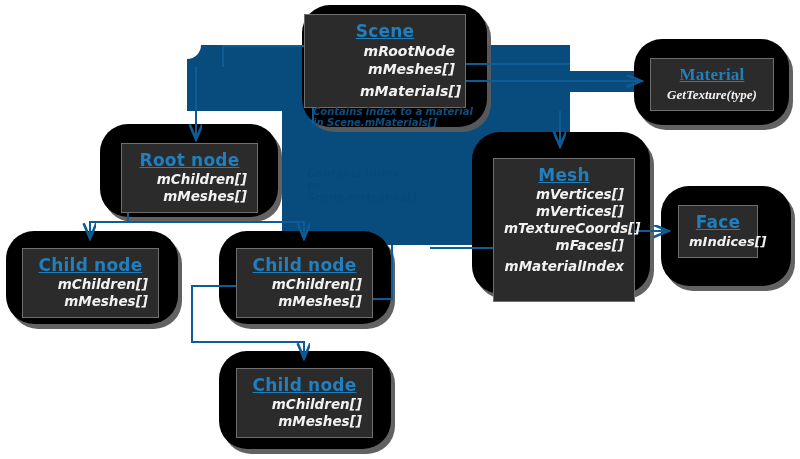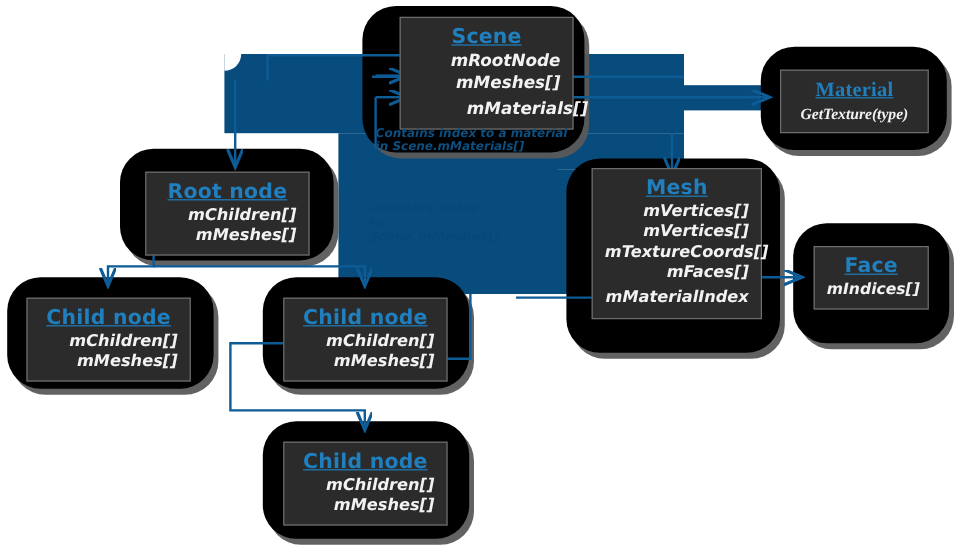--- a/index.html
+++ b/index.html
@@ -96,51 +96,51 @@
 
       <path d="M155,179 L128,179 L128,222 L90,222 L90,238" marker-end="url(#ah)"></path>
       <path d="M128,222 L304,222 L304,238" marker-end="url(#ah)"></path>
 
       <path d="M266,286 L192,286 L192,342 L304,342 L304,358" marker-end="url(#ah)"></path>
 
       <path d="M338,299 L392,299 L392,245"></path>
     </g>
   </svg>
 
-  <div class="box t18" style="left:333px;top:14px;width:145px;">
+  <div class="box t18" style="left:304px;top:14px;width:162px;">
     <span class="title">Scene</span>
     <span class="field t15">mRootNode</span>
     <span class="field t15">mMeshes[]</span>
     <span class="field t15" style="margin-top:4px;margin-left:45px;">mMaterials[]</span>
   </div>
 
   <div class="note" style="left:313px;top:106px;width:190px;">Contains index to a material
 in Scene.mMaterials[]</div>
 
   <div class="box t18" style="left:650px;top:58px;width:124px;font-family:Liberation Serif, serif;">
     <span class="title">Material</span>
     <span class="field t13" style="text-align:center;">GetTexture(type)</span>
   </div>
 
   <div class="box t18" style="left:121px;top:143px;width:137px;">
     <span class="title">Root node</span>
     <span class="field t14">mChildren[]</span>
     <span class="field t14">mMeshes[]</span>
   </div>
 
-  <div class="box t18" style="left:493px;top:140px;width:142px;padding-bottom:8px;">
+  <div class="box t18" style="left:493px;top:158px;width:142px;padding-bottom:26px;">
     <span class="title">Mesh</span>
     <span class="field t14">mVertices[]</span>
     <span class="field t14">mVertices[]</span>
     <span class="field t14">mTextureCoords[]</span>
     <span class="field t14">mFaces[]</span>
     <span class="field t14" style="margin-top:4px;">mMaterialIndex</span>
   </div>
 
-  <div class="box t18" style="left:678px;top:205px;width:96px;">
+  <div class="box t18" style="left:678px;top:205px;width:80px;">
     <span class="title">Face</span>
     <span class="field t13" style="text-align:center;">mIndices[]</span>
   </div>
 
   <div class="box t18" style="left:22px;top:248px;width:137px;">
     <span class="title">Child node</span>
     <span class="field t14">mChildren[]</span>
     <span class="field t14">mMeshes[]</span>
   </div>
 

